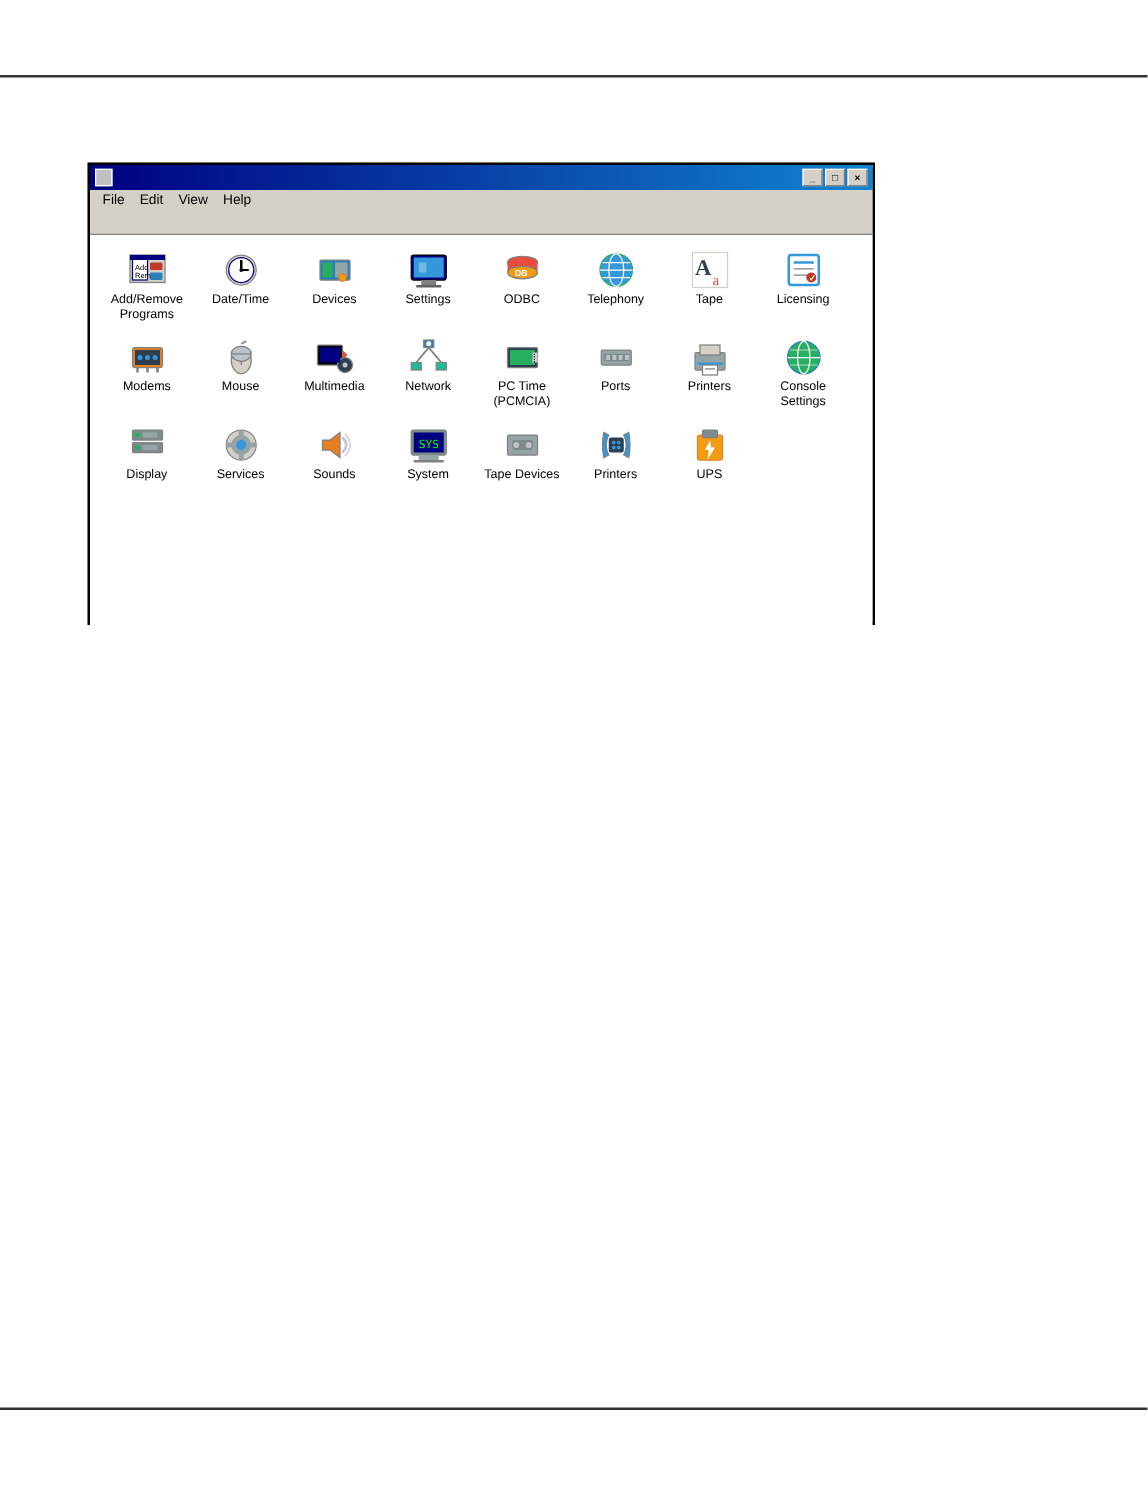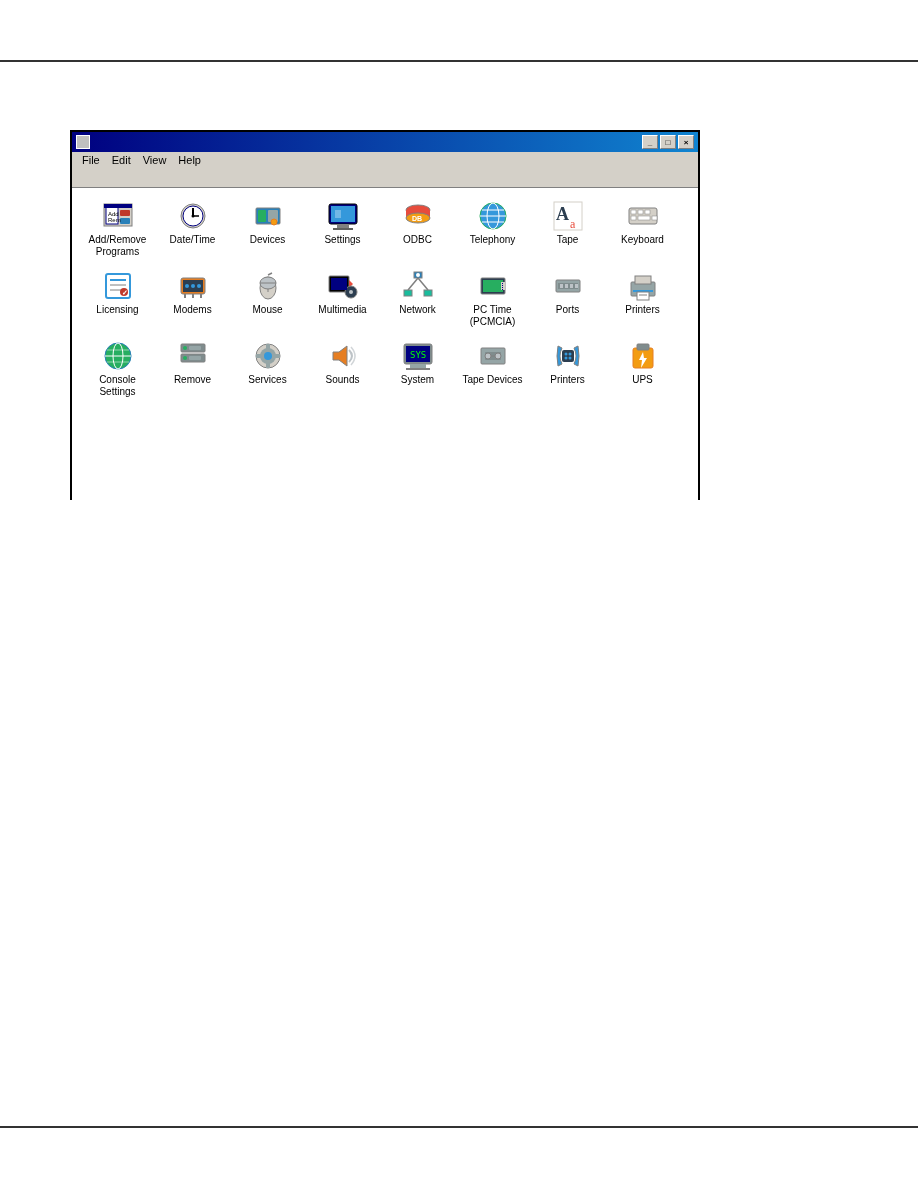--- a/index.html
+++ b/index.html
@@ -264,32 +264,20 @@
       <div class="icon-item">
         <div class="icon-graphic"><svg width="32" height="32" viewBox="0 0 32 32">
       <rect x="2" y="2" width="28" height="28" fill="#fff" stroke="#d4d0c8" stroke-width="1"></rect>
       <text x="4" y="20" font-size="18" fill="#2c3e50" font-family="serif" font-weight="bold">A</text>
       <text x="18" y="28" font-size="12" fill="#e74c3c" font-family="serif">a</text>
     </svg></div>
         <div class="icon-label">Tape</div>
       </div>
       <div class="icon-item">
         <div class="icon-graphic"><svg width="32" height="32" viewBox="0 0 32 32">
-      <rect x="2" y="8" width="28" height="16" fill="#d4d0c8" stroke="#808080" stroke-width="1" rx="2"></rect>
-      <rect x="4" y="10" width="5" height="4" fill="#fff" stroke="#808080" stroke-width="0.5"></rect>
-      <rect x="11" y="10" width="5" height="4" fill="#fff" stroke="#808080" stroke-width="0.5"></rect>
-      <rect x="18" y="10" width="5" height="4" fill="#fff" stroke="#808080" stroke-width="0.5"></rect>
-      <rect x="4" y="16" width="5" height="4" fill="#fff" stroke="#808080" stroke-width="0.5"></rect>
-      <rect x="11" y="16" width="12" height="4" fill="#fff" stroke="#808080" stroke-width="0.5"></rect>
-      <rect x="25" y="16" width="5" height="4" fill="#fff" stroke="#808080" stroke-width="0.5"></rect>
-    </svg></div>
-        <div class="icon-label">Keyboard</div>
-      </div>
-      <div class="icon-item">
-        <div class="icon-graphic"><svg width="32" height="32" viewBox="0 0 32 32">
       <rect x="4" y="4" width="24" height="24" fill="#fff" stroke="#3498db" stroke-width="2" rx="2"></rect>
       <line x1="8" y1="10" x2="24" y2="10" stroke="#3498db" stroke-width="2"></line>
       <line x1="8" y1="15" x2="24" y2="15" stroke="#808080" stroke-width="1"></line>
       <line x1="8" y1="20" x2="20" y2="20" stroke="#808080" stroke-width="1"></line>
       <circle cx="22" cy="22" r="4" fill="#c0392b"></circle>
       <text x="20" y="25" font-size="7" fill="#fff" font-weight="bold">✓</text>
     </svg></div>
         <div class="icon-label">Licensing</div>
       </div>
       <div class="icon-item">
@@ -383,21 +371,21 @@
       </div>
       <div class="icon-item">
         <div class="icon-graphic"><svg width="32" height="32" viewBox="0 0 32 32">
       <rect x="4" y="4" width="24" height="8" fill="#7f8c8d" stroke="#808080" stroke-width="1" rx="1"></rect>
       <rect x="4" y="14" width="24" height="8" fill="#7f8c8d" stroke="#808080" stroke-width="1" rx="1"></rect>
       <circle cx="8" cy="8" r="2" fill="#27ae60"></circle>
       <circle cx="8" cy="18" r="2" fill="#27ae60"></circle>
       <rect x="12" y="6" width="12" height="4" fill="#95a5a6" rx="1"></rect>
       <rect x="12" y="16" width="12" height="4" fill="#95a5a6" rx="1"></rect>
     </svg></div>
-        <div class="icon-label">Remove</div>
+        <div class="icon-label">Display</div>
       </div>
       <div class="icon-item">
         <div class="icon-graphic"><svg width="32" height="32" viewBox="0 0 32 32">
       <circle cx="16" cy="16" r="12" fill="#d4d0c8" stroke="#808080" stroke-width="1"></circle>
       <circle cx="16" cy="16" r="8" fill="#95a5a6"></circle>
       <circle cx="16" cy="16" r="4" fill="#3498db"></circle>
       <rect x="14" y="4" width="4" height="6" fill="#95a5a6"></rect>
       <rect x="14" y="22" width="4" height="6" fill="#95a5a6"></rect>
       <rect x="4" y="14" width="6" height="4" fill="#95a5a6"></rect>
       <rect x="22" y="14" width="6" height="4" fill="#95a5a6"></rect>

